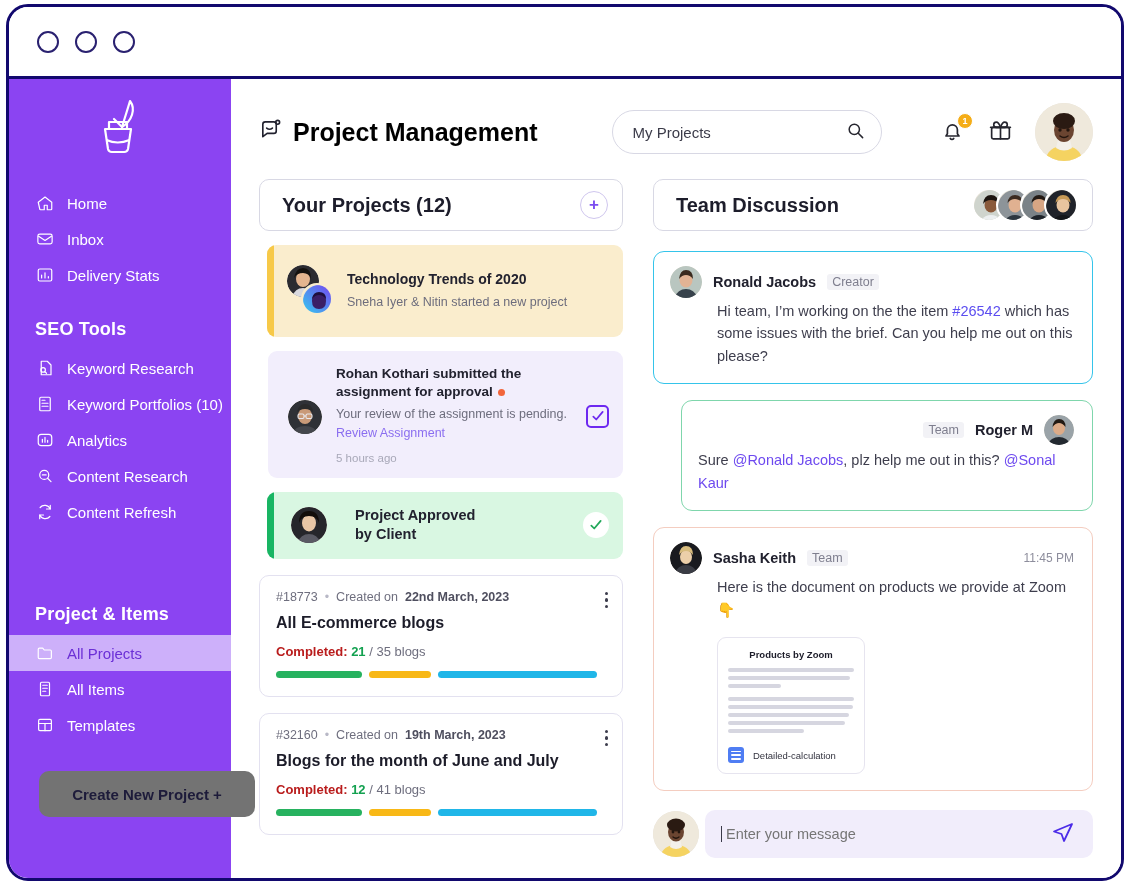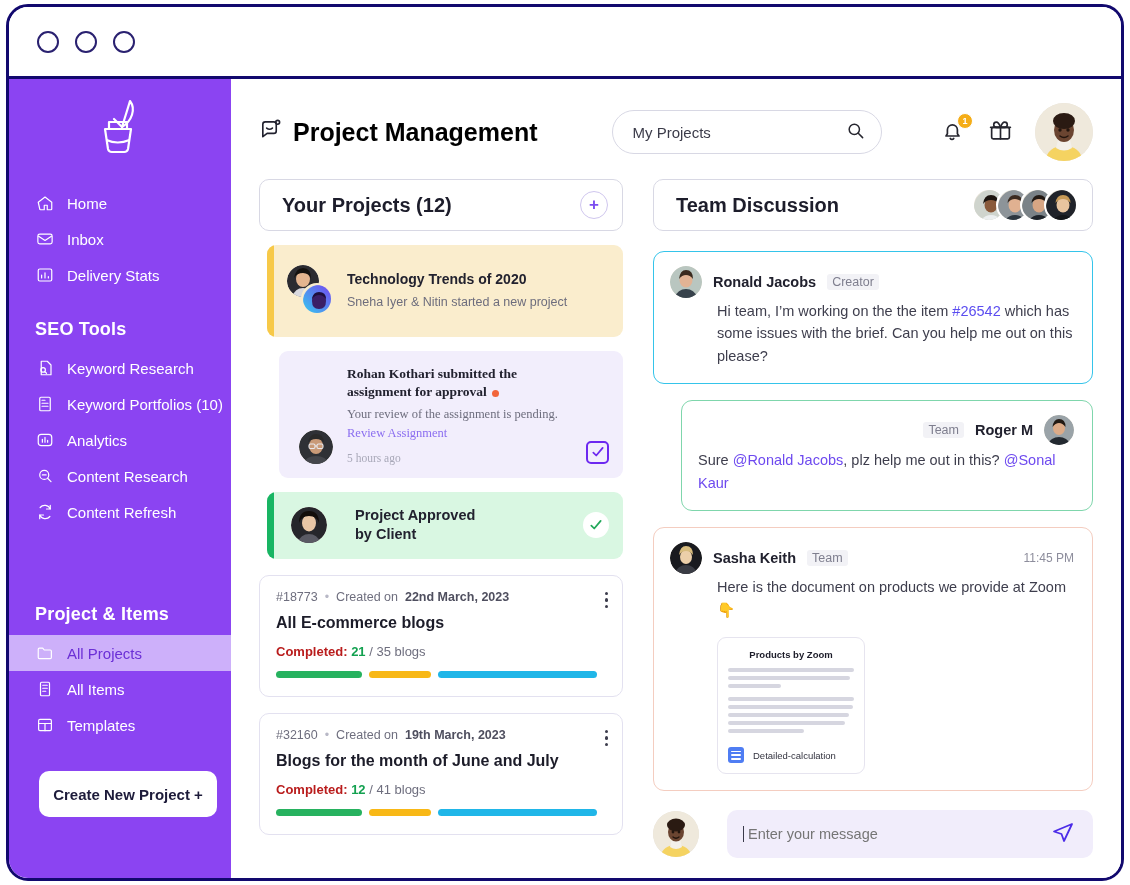--- a/index.html
+++ b/index.html
@@ -74,22 +74,22 @@
   .nav-item .ico svg { width: 18px; height: 18px; stroke: #ffffff; stroke-width: 1.6; fill: none; }
   .section-title {
     font-size: 18px; font-weight: bold;
     padding-left: 26px;
     margin: 26px 0 10px 0;
     letter-spacing: .2px;
   }
   .spacer-flex { flex: 1 1 auto; }
   .create-btn {
     margin: 28px 0 0 30px;
-    width: 178px; height: 46px;
-    background: #ffffff;
+    width: 216px; height: 46px;
+    background: #737373;
     color: #1d1b3a;
     border: none;
     border-radius: 10px;
     font-size: 15px;
     font-weight: bold;
     font-family: "Liberation Sans", sans-serif;
     cursor: pointer;
   }
 
   
@@ -168,21 +168,21 @@
   .notif {
     display: flex; align-items: center;
     border-radius: 9px;
     margin-top: 14px;
     position: relative;
     overflow: hidden;
     padding: 14px 14px 14px 20px;
     gap: 14px;
   }
   .notif.yellow { background: #faedcd; margin-left: 8px; min-height: 92px; }
-  .notif.purple { background: #f2eefc; margin-left: 20px; min-height: 108px; align-items: flex-end; font-family: Liberation Serif, serif; }
+  .notif.purple { background: #f2eefc; margin-left: 9px; min-height: 108px; align-items: center; }
   .notif.green  { background: #d9f7e2; margin-left: 8px; min-height: 62px; }
   .accent {
     position: absolute; left: 0; top: 0; bottom: 0; width: 7px;
   }
   .accent.y { background: #f7c948; }
   .accent.g { background: #18b563; }
   .notif-title { font-size: 13.5px; font-weight: bold; color: #22222f; line-height: 1.35; }
   .notif-sub { font-size: 12.5px; color: #6d6d7d; margin-top: 4px; line-height: 1.45; }
   .notif-time { font-size: 11.5px; color: #a8a8b8; margin-top: 10px; }
   .link-purple { color: #8b6ef0; }
@@ -256,21 +256,21 @@
   .doc-title { font-size: 9.5px; font-weight: bold; color: #1c1c29; text-align: center; }
   .blur-line { height: 4px; background: #d6d6e0; border-radius: 2px; margin-top: 4px; filter: blur(.7px); }
   .doc-foot { display: flex; align-items: center; gap: 9px; margin-top: 14px; }
   .doc-foot-icon {
     width: 16px; height: 16px; border-radius: 3px; background: #4f7df3;
     display: flex; flex-direction: column; justify-content: center; gap: 2px; padding: 0 3px;
   }
   .doc-foot-icon i { height: 1.6px; background: #fff; display: block; border-radius: 1px; }
   .doc-foot-label { font-size: 9.5px; color: #33333f; }
 
-  .composer { display: flex; align-items: center; gap: 28px; margin-top: 16px; padding-bottom: 20px; flex: 0 0 auto; }
+  .composer { display: flex; align-items: center; gap: 6px; margin-top: 16px; padding-bottom: 20px; flex: 0 0 auto; }
   .composer-box {
     flex: 1 1 auto; height: 48px;
     background: #f1edfb; border-radius: 10px;
     display: flex; align-items: center; padding: 0 18px 0 16px;
   }
   .composer-box input {
     flex: 1 1 auto; border: none; background: transparent; outline: none;
     font-size: 14.5px; color: #6b6b7b;
     font-family: "Liberation Sans", sans-serif;
     border-left: 1.5px solid #3a3a4a; padding-left: 4px;

